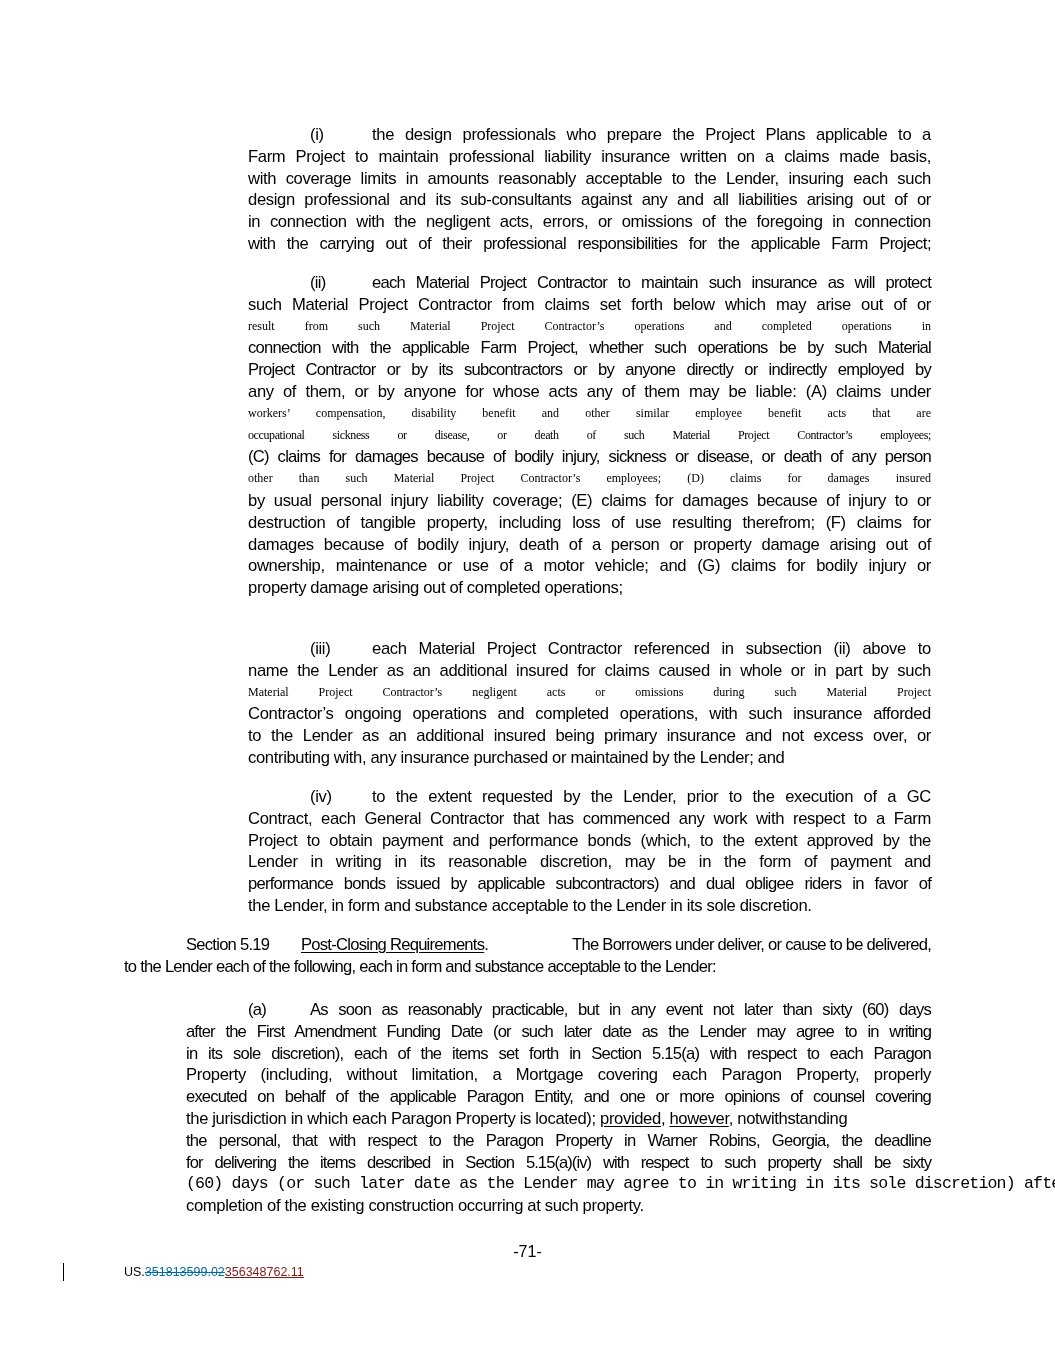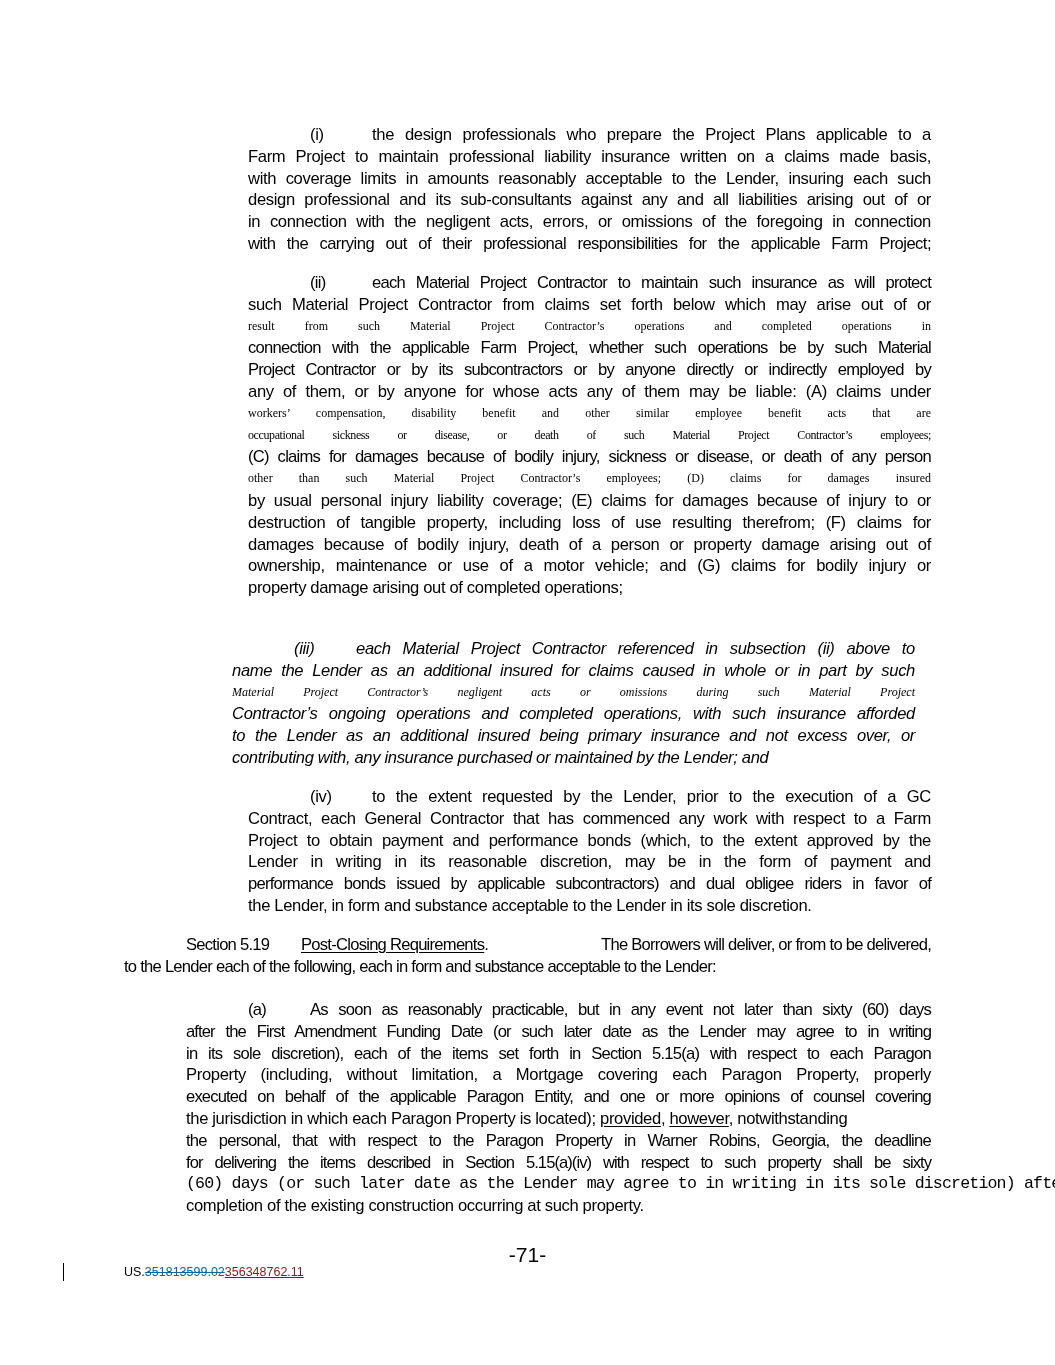--- a/index.html
+++ b/index.html
@@ -16,27 +16,27 @@
     transform-origin: left center;
   }
   .line.last { text-align-last: left; }
   .line.serif { font-family: "Liberation Serif", serif; letter-spacing: 0px; font-size: 12px; }
   .line.narrow { letter-spacing: -0.75px; }
   .line.tight { letter-spacing: -0.55px; }
   .u { text-decoration: underline; text-underline-offset: 2px; }
   
   #p-i   { left: 248px; top: 124px; width: 683px; }
   #p-ii  { left: 248px; top: 272px; width: 683px; }
-  #p-iii { left: 232px; top: 638px; width: 683px; font-style: italic; }
+  #p-iii { left: 248px; top: 638px; width: 683px; }
   #p-iv  { left: 248px; top: 786px; width: 683px; }
   #p-519 { left: 124px; top: 934px; width: 807px; }
   #p-a   { left: 186px; top: 999px; width: 745px; }
   .first-line .num { position: absolute; }
   .page-number { position: absolute; top: 1243px; left: 0; width: 1055px; text-align: center;
-    font-family: "Liberation Sans", sans-serif; font-size: 21px; }
+    font-family: "Liberation Sans", sans-serif; font-size: 16px; }
   .footer-id { position: absolute; left: 124px; top: 1265px; font-family: "Liberation Sans", sans-serif; font-size: 12.5px; }
   .del { color: #0369a1; text-decoration: line-through; }
   .ins { color: #7f1d1d; text-decoration: underline; }
   .change-bar { position: absolute; left: 63px; top: 1263px; width: 1px; height: 18px; background: #000; }
 </style>
 </head>
 <body>
 
 <div class="page">
 
@@ -96,21 +96,21 @@
     <div class="line narrow">performance bonds issued by applicable subcontractors) and dual obligee riders in favor of</div>
     <div class="line last">the Lender, in form and substance acceptable to the Lender in its sole discretion.</div>
   </div>
 
   <div class="para" id="p-519">
     <div class="line narrow" style="padding-left:62px; text-align-last:left; position:relative;">
       <span>Section 5.19</span>
       <span style="display:inline-block; width:24px;"></span>
       <span class="u">Post-Closing Requirements</span><span>.</span>
       <span style="display:inline-block; width:4px;"></span>
-      <span style="position:absolute; right:0;">The Borrowers will deliver, or from to be delivered,</span>
+      <span style="position:absolute; right:0;">The Borrowers under deliver, or cause to be delivered,</span>
     </div>
     <div class="line last narrow">to the Lender each of the following, each in form and substance acceptable to the Lender:</div>
   </div>
 
   <div class="para" id="p-a">
     <div class="line first-line narrow" style="padding-left:124px; position:relative;">
       <span class="num" style="left:62px;">(a)</span>
       <span>As soon as reasonably practicable, but in any event not later than sixty (60) days</span>
     </div>
     <div class="line narrow" style="letter-spacing:-0.9px;">after the First Amendment Funding Date (or such later date as the Lender may agree to in writing</div>

